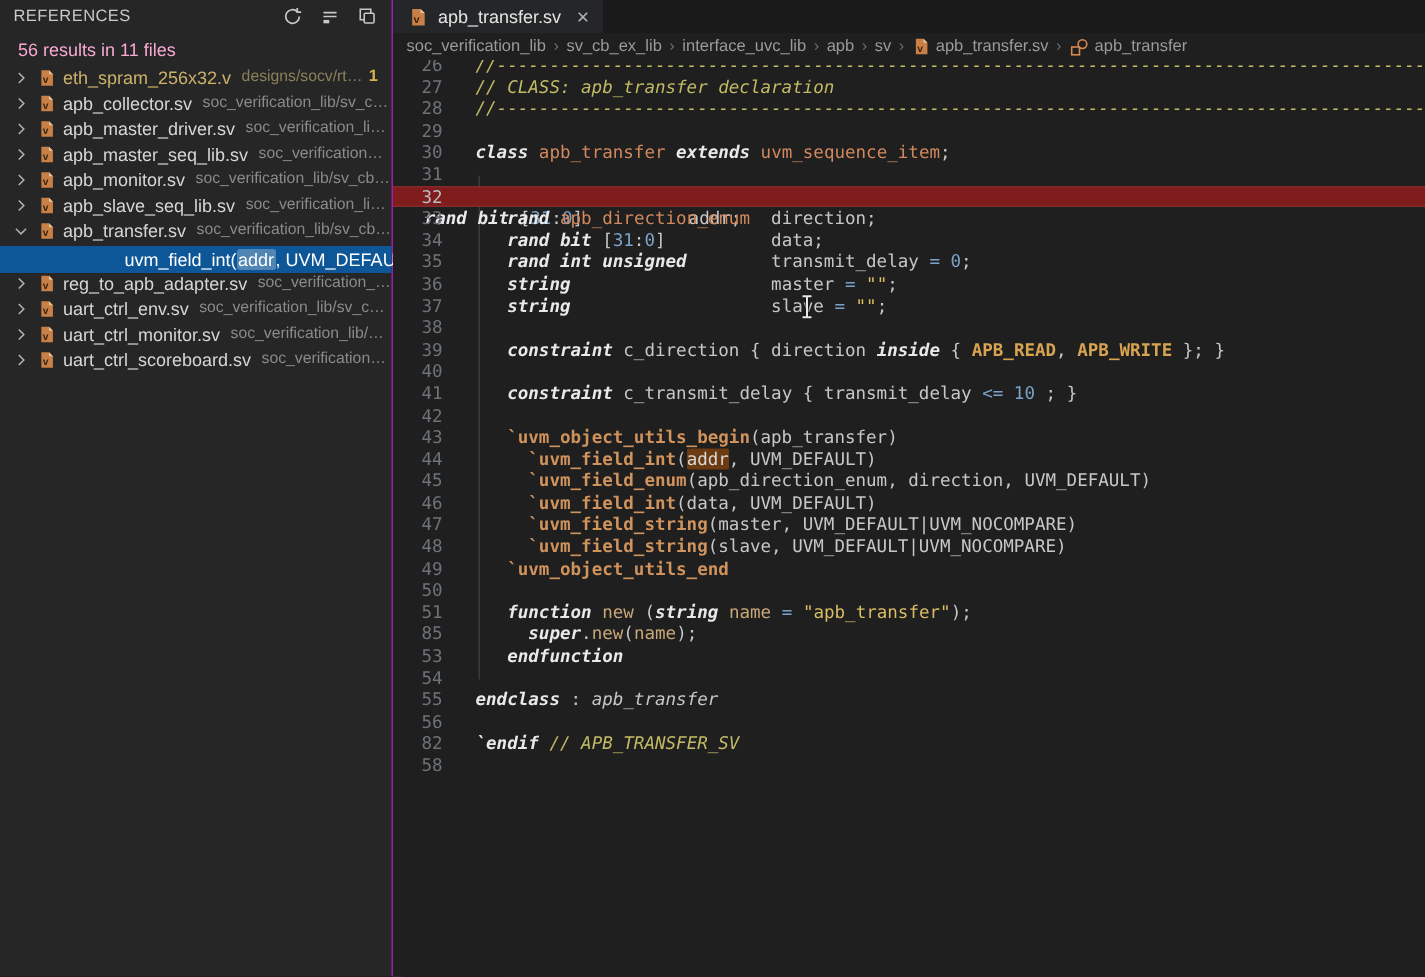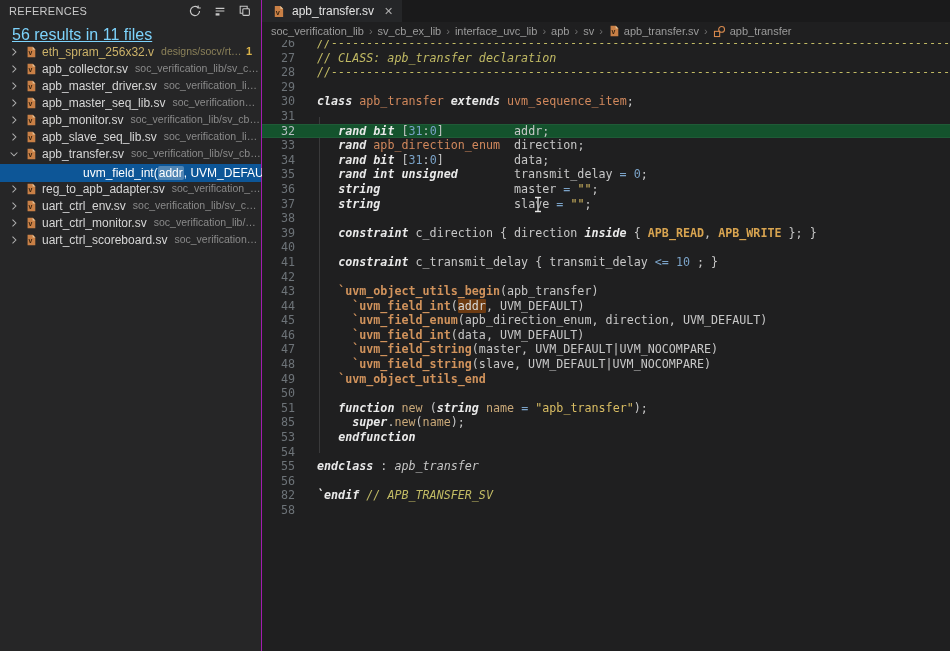--- a/index.html
+++ b/index.html
@@ -7,21 +7,21 @@
        font-family:"Liberation Sans",sans-serif;-webkit-font-smoothing:antialiased;}
 
   
   .sidebar{position:absolute;left:0;top:0;width:261px;height:651px;background:#262627;
            border-right:7px solid #a21caf;}
   .sb-header{height:22px;display:flex;align-items:center;justify-content:space-between;padding:0 8px 0 9px;}
   .sb-title{font-size:11px;color:#c9c9c9;letter-spacing:.3px;}
   .sb-toolbar{display:flex;gap:8px;align-items:center;}
   .tbtn{width:17px;height:17px;display:flex;align-items:center;justify-content:center;cursor:pointer;border-radius:3px;}
   .tbtn svg{display:block;}
-  .sb-summary{position:absolute;top:26px;left:12px;font-size:16px;color:#7dd3fc;text-decoration:underline;}
+  .sb-summary{position:absolute;top:26px;left:12px;font-size:12px;color:#f9a8d4;}
   .tree{position:absolute;top:45px;left:0;right:0;}
   .trow{height:17px;display:flex;padding-left:7px;white-space:nowrap;overflow:hidden;cursor:pointer;}
   .chev{width:14px;height:14px;flex:none;display:flex;align-items:center;justify-content:center;}
   .ficon{width:15px;height:14px;flex:none;margin:0 4px 0 2px;display:flex;align-items:center;justify-content:center;}
   .fname{font-size:12px;color:#d6d6d6;}
   .fpath{font-size:10.5px;color:#8a8a8a;margin-left:7px;overflow:hidden;text-overflow:ellipsis;flex:1;}
   .fbadge{font-size:11px;color:#d9b24a;margin-left:4px;padding-right:9px;font-weight:bold;}
   .trow.modified .fname{color:#ccb269;}
   .trow.modified .fpath{color:#8b8159;}
   .rrow{height:18px;display:flex;align-items:center;padding-left:83px;white-space:nowrap;cursor:pointer;}
@@ -43,21 +43,21 @@
   .bsep{color:#6f6f6f;font-size:11px;}
   .bitem{display:flex;align-items:center;gap:4px;cursor:pointer;}
   .bicon{display:flex;align-items:center;}
 
   .code{position:absolute;top:40px;left:0;right:0;bottom:0;overflow:hidden;
         font-family:"DejaVu Sans Mono",monospace;font-size:11.7px;line-height:14.6px;}
   .code-inner{margin-top:-4px;position:relative;}
   .crow{display:flex;height:14.6px;white-space:pre;position:relative;}
   .ln{width:33px;flex:none;text-align:right;color:#6d7378;margin-right:22px;}
   .ctext{flex:1;}
-  .crow.current{background:#14532d;box-shadow:inset 0 1px 0 rgba(255,255,255,.05),inset 0 -1px 0 rgba(255,255,255,.05);}
+  .crow.current{background:#7f1d1d;box-shadow:inset 0 1px 0 rgba(255,255,255,.05),inset 0 -1px 0 rgba(255,255,255,.05);flex-direction:column;}
   .crow.current .ln{color:#b9bfc4;}
   .tk-k{color:#e9e9e9;font-weight:bold;font-style:italic;}
   .tk-t{color:#d1885c;}
   .tk-m{color:#d1935c;font-weight:bold;}
   .tk-c{color:#c2bb64;font-style:italic;}
   .tk-s{color:#d9bd63;}
   .tk-n{color:#7ba3c8;}
   .tk-p{color:#c7c7c7;}
   .tk-tan{color:#c9a878;}
   .tk-cb{color:#d8a450;font-weight:bold;}

